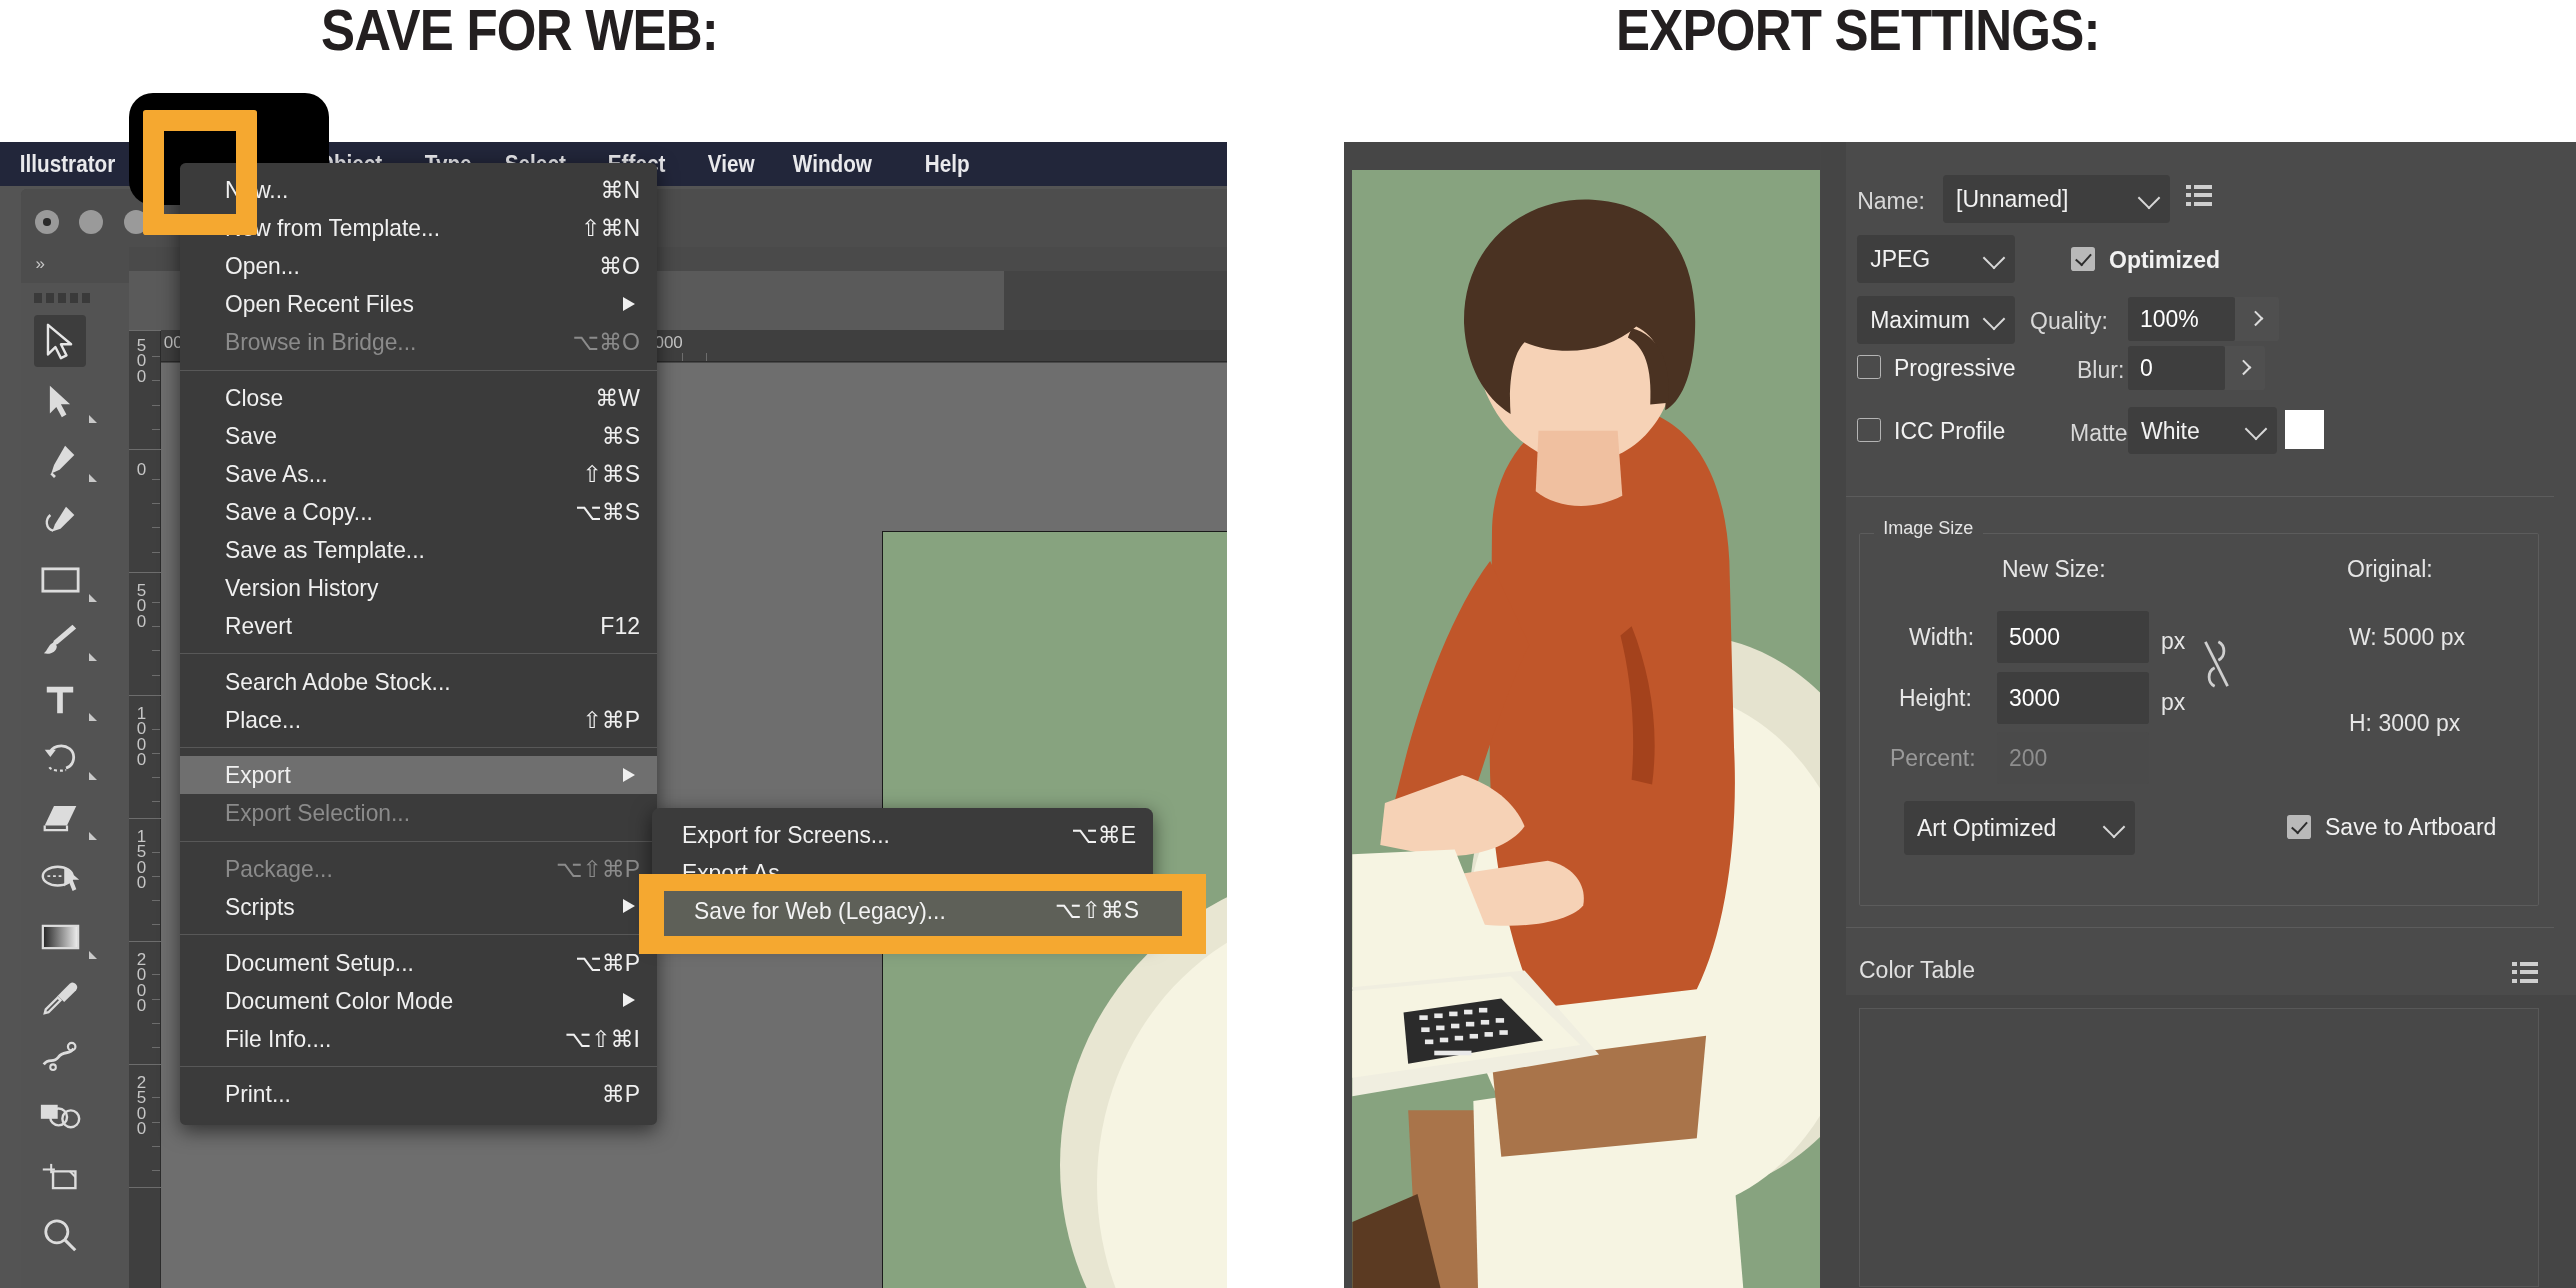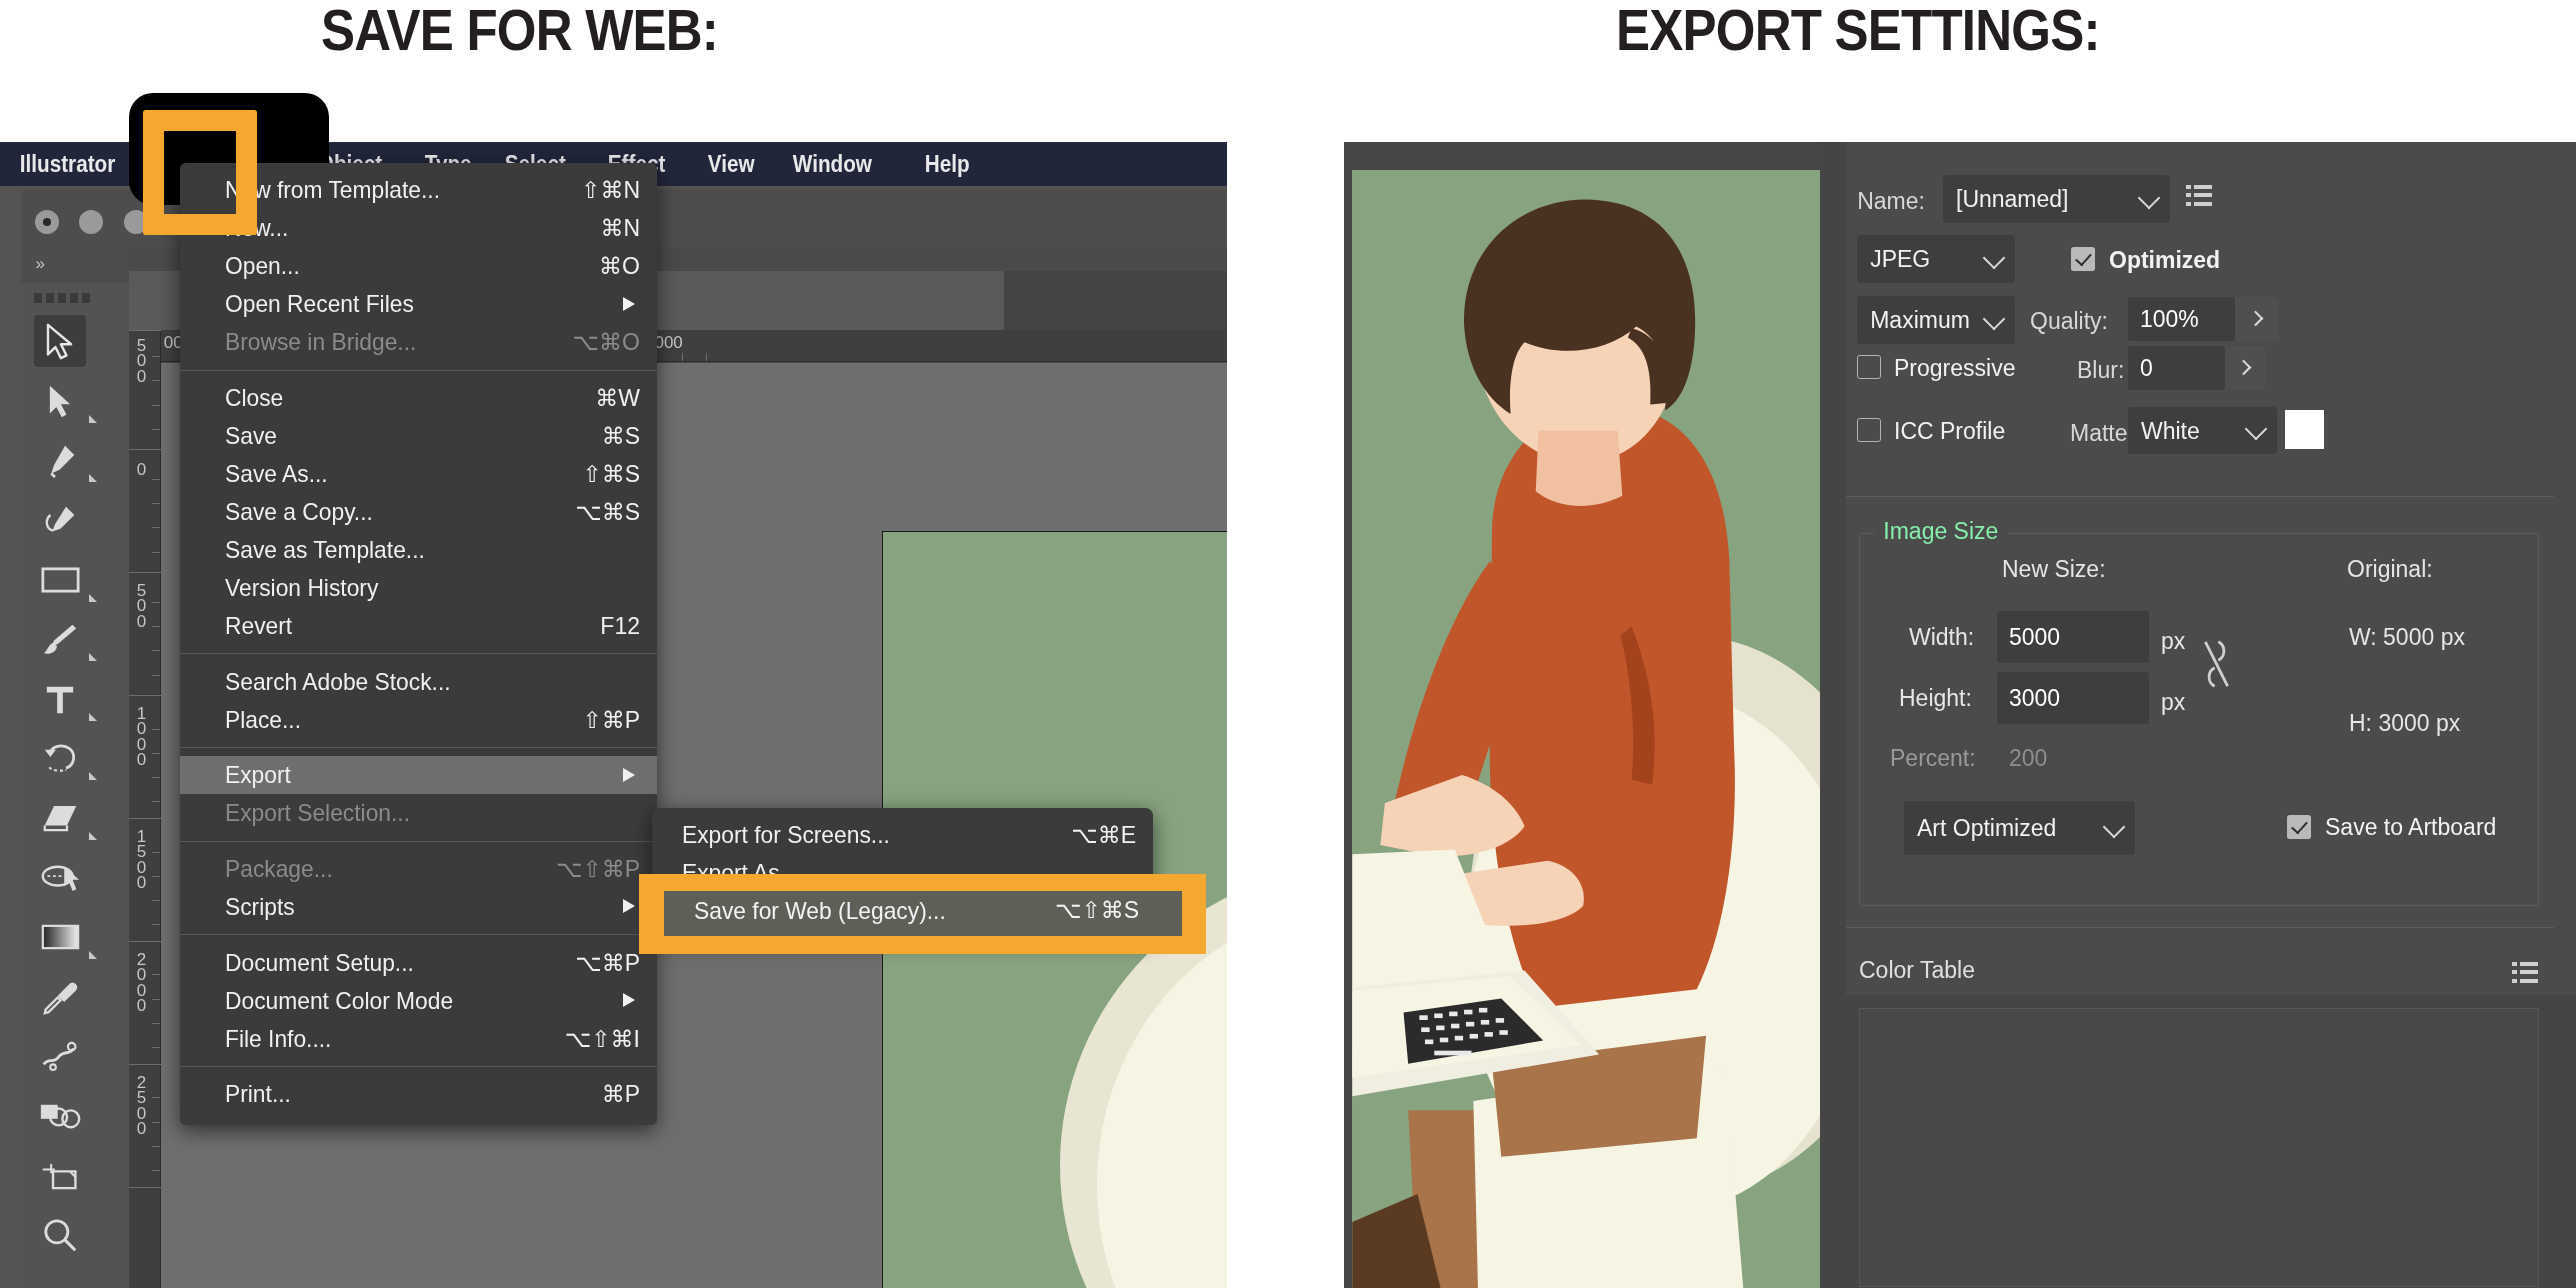--- a/index.html
+++ b/index.html
@@ -277,21 +277,21 @@
     position: absolute; left: 0; width: 4.7px; height: 3.7px; background: #cfcfcf;
   }
   .listicon b {
     position: absolute; left: 8.4px; height: 3.7px; background: #cfcfcf;
   }
   .group-box {
     position: absolute; border: 0.9px solid #5c5c5c; border-radius: 1.9px;
   }
   .group-title {
     position: absolute; background: #4b4b4b; padding: 0 9.3px;
-    color: #86efac; font-size: 23px;
+    color: #e5e5e5; font-size: 18px;
   }
   .divider-r { position: absolute; height: 0.9px; background: #5c5c5c; }
   .swatch-white { position: absolute; background: #ffffff; }
   .link-icon { position: absolute; }
   #colortable-well {
     position: absolute; background: #484848; border: 0.9px solid #585858;
   }
 </style>
 </head>
 <body>
@@ -529,26 +529,26 @@
       <div class="menu-item" style="left:782px">Window</div>
       <div class="menu-item" style="left:914px">Help</div>
     </div>
 
   </div>
 
   <div id="hl-file-blob"></div>
 
   <div id="file-menu">
     <div class="mrow">
+      <span class="lbl">New...</span>
+      <span class="key">⌘N</span>
+    </div>
+    <div class="mrow">
       <span class="lbl">New from Template...</span>
       <span class="key">⇧⌘N</span>
-    </div>
-    <div class="mrow">
-      <span class="lbl">New...</span>
-      <span class="key">⌘N</span>
     </div>
     <div class="mrow">
       <span class="lbl">Open...</span>
       <span class="key">⌘O</span>
     </div>
     <div class="mrow">
       <span class="lbl">Open Recent Files</span>
       <span class="arr"></span>
     </div>
     <div class="mrow dim">

